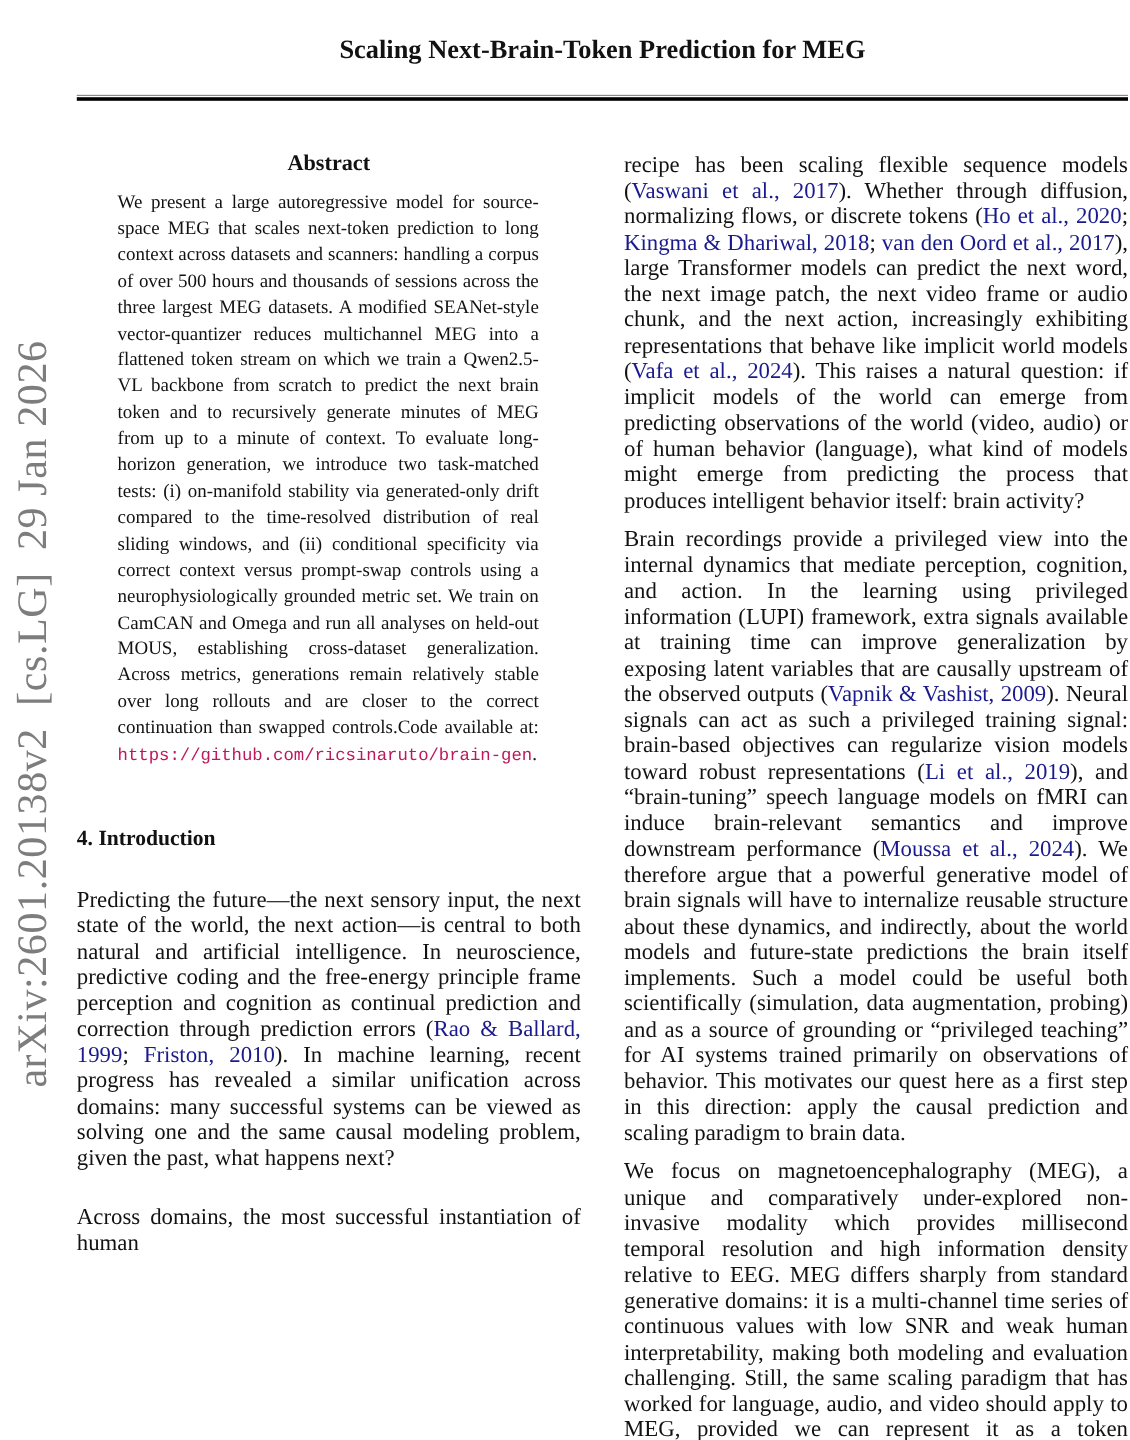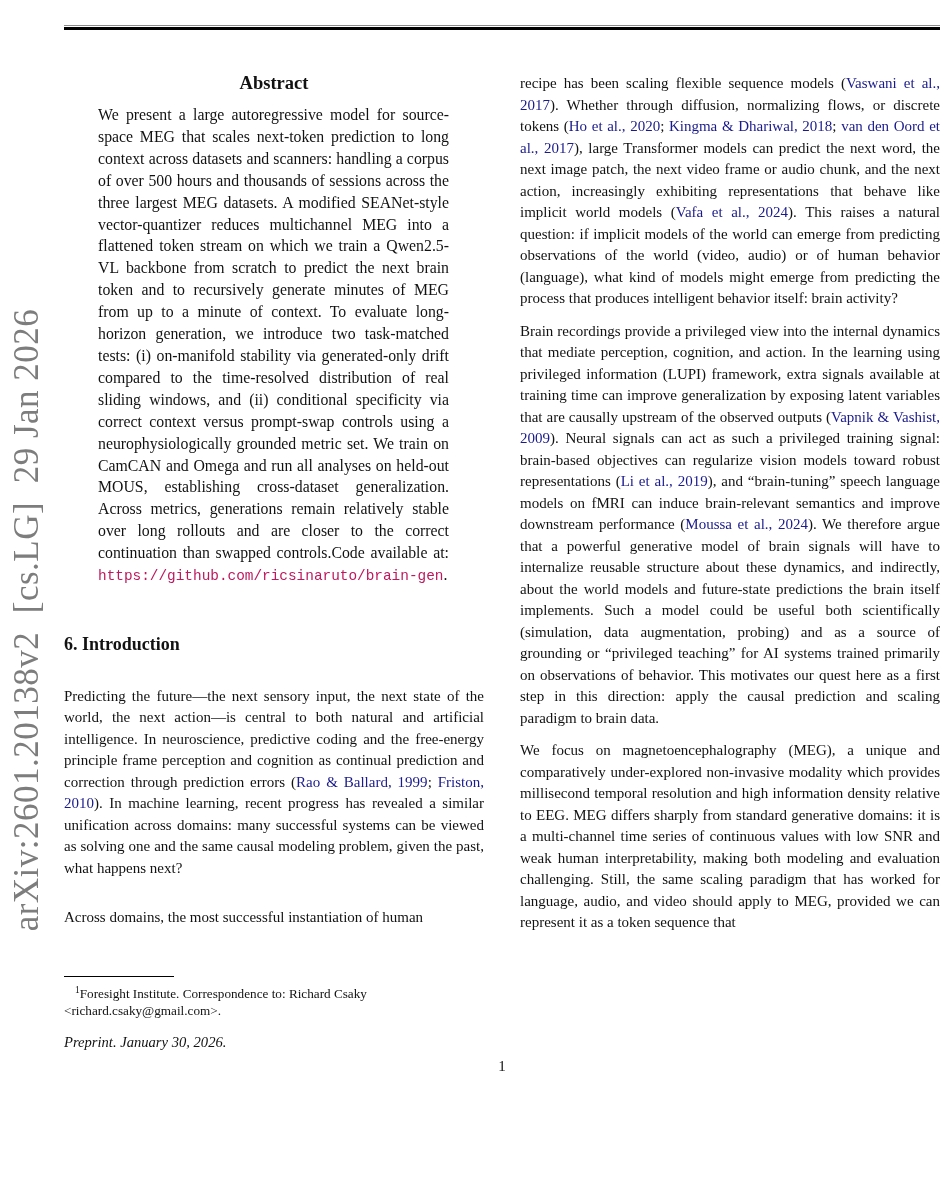--- a/index.html
+++ b/index.html
@@ -44,21 +44,21 @@
   .abstract-heading{
     margin:0 0 10px 0;text-align:center;
     font-size:18.5px;font-weight:bold;
   }
   .abstract-body{
     padding:0 35px 0 34px;
     font-size:15.8px;line-height:21.9px;
   }
 
   .section-heading{margin:29px 0 14px 0;font-size:18px;font-weight:bold;}
-  .para{font-size:15px;line-height:21.5px;margin-top:11px;}
+  .para{font-size:19px;line-height:21.5px;margin-top:11px;}
   .para.first{margin-top:0;}
 
   .seg-link{color:#1a1a8c;}
   .seg-italic{}
   .seg-url{
     font-family:"Liberation Mono","DejaVu Sans Mono",monospace;
     color:#be185d;font-size:14.4px;
   }
 
   .footnote-block{margin-top:auto;}
@@ -69,41 +69,37 @@
 
   .page-number{margin:7px 0 0 64px;width:876px;text-align:center;font-size:15px;}
 </style>
 </head>
 <body>
 
 <div class="page">
 
   <div class="watermark">arXiv:2601.20138v2  [cs.LG]  29 Jan 2026</div>
 
+  <h1 class="title">Scaling Next-Brain-Token Prediction for MEG</h1>
 
   <div class="title-rule"></div>
 
 
   <div class="columns">
 
     <div class="col col-left">
       <div class="abstract">
         <h2 class="abstract-heading">Abstract</h2>
         <p class="abstract-body justify"><span class="seg-normal">We present a large autoregressive model for source-space MEG that scales next-token prediction to long context across datasets and scanners: handling a corpus of over 500 hours and thousands of sessions across the three largest MEG datasets. A modified SEANet-style vector-quantizer reduces multichannel MEG into a flattened token stream on which we train a Qwen2.5-VL backbone from scratch to predict the next brain token and to recursively generate minutes of MEG from up to a minute of context. To evaluate long-horizon generation, we introduce two task-matched tests: (i) on-manifold stability via generated-only drift compared to the time-resolved distribution of real sliding windows, and (ii) conditional specificity via correct context versus prompt-swap controls using a neurophysiologically grounded metric set. We train on CamCAN and Omega and run all analyses on held-out MOUS, establishing cross-dataset generalization. Across metrics, generations remain relatively stable over long rollouts and are closer to the correct continuation than swapped controls.Code available at: </span><span class="seg-url">https://github.com/ricsinaruto/brain-gen</span><span class="seg-normal">.</span></p>
       </div>
 
-      <h2 class="section-heading">6. Introduction</h2>
+      <h2 class="section-heading">4. Introduction</h2>
       <p class="para justify first"><span class="seg-normal">Predicting the future—the next sensory input, the next state of the world, the next action—is central to both natural and artificial intelligence. In neuroscience, predictive coding and the free-energy principle frame perception and cognition as continual prediction and correction through prediction errors (</span><span class="seg-link">Rao &amp; Ballard, 1999</span><span class="seg-normal">; </span><span class="seg-link">Friston, 2010</span><span class="seg-normal">). In machine learning, recent progress has revealed a similar unification across domains: many successful systems can be viewed as solving one and the same causal modeling problem, </span><span class="seg-italic">given the past, what happens next?</span></p>
       <p class="para justify"><span class="seg-normal">Across domains, the most successful instantiation of human</span></p>
 
-      <div class="footnote-block">
-        <div class="footnote-rule"></div>
-        <p class="footnote"><sup>1</sup><span>Foresight Institute.  Correspondence to:  Richard Csaky &lt;richard.csaky@gmail.com&gt;.</span></p>
-        <p class="preprint">Preprint. January 30, 2026.</p>
-      </div>
     </div>
 
     <div class="col col-right">
       <p class="para justify first"><span class="seg-normal">recipe has been scaling flexible sequence models (</span><span class="seg-link">Vaswani et al., 2017</span><span class="seg-normal">). Whether through diffusion, normalizing flows, or discrete tokens (</span><span class="seg-link">Ho et al., 2020</span><span class="seg-normal">; </span><span class="seg-link">Kingma &amp; Dhariwal, 2018</span><span class="seg-normal">; </span><span class="seg-link">van den Oord et al., 2017</span><span class="seg-normal">), large Transformer models can predict the next word, the next image patch, the next video frame or audio chunk, and the next action, increasingly exhibiting representations that behave like implicit world models (</span><span class="seg-link">Vafa et al., 2024</span><span class="seg-normal">). This raises a natural question: if implicit models of the world can emerge from predicting observations of the world (video, audio) or of human behavior (language), what kind of models might emerge from predicting the process that produces intelligent behavior itself: brain activity?</span></p>
       <p class="para justify"><span class="seg-normal">Brain recordings provide a privileged view into the internal dynamics that mediate perception, cognition, and action. In the </span><span class="seg-italic">learning using privileged information</span><span class="seg-normal"> (LUPI) framework, extra signals available at training time can improve generalization by exposing latent variables that are causally upstream of the observed outputs (</span><span class="seg-link">Vapnik &amp; Vashist, 2009</span><span class="seg-normal">). Neural signals can act as such a privileged training signal: brain-based objectives can regularize vision models toward robust representations (</span><span class="seg-link">Li et al., 2019</span><span class="seg-normal">), and “brain-tuning” speech language models on fMRI can induce brain-relevant semantics and improve downstream performance (</span><span class="seg-link">Moussa et al., 2024</span><span class="seg-normal">). We therefore argue that a powerful </span><span class="seg-italic">generative</span><span class="seg-normal"> model of brain signals will have to internalize reusable structure about these dynamics, and indirectly, about the world models and future-state predictions the brain itself implements. Such a model could be useful both scientifically (simulation, data augmentation, probing) and as a source of grounding or “privileged teaching” for AI systems trained primarily on observations of behavior. This motivates our quest here as a first step in this direction: </span><span class="seg-italic">apply the causal prediction and scaling paradigm to brain data.</span></p>
       <p class="para justify"><span class="seg-normal">We focus on magnetoencephalography (MEG), a unique and comparatively under-explored non-invasive modality which provides millisecond temporal resolution and high information density relative to EEG. MEG differs sharply from standard generative domains: it is a multi-channel time series of continuous values with low SNR and weak human interpretability, making both modeling and evaluation challenging. Still, the same scaling paradigm that has worked for language, audio, and video should apply to MEG, provided we can represent it as a token sequence that</span></p>
     </div>
 
   </div>
 

